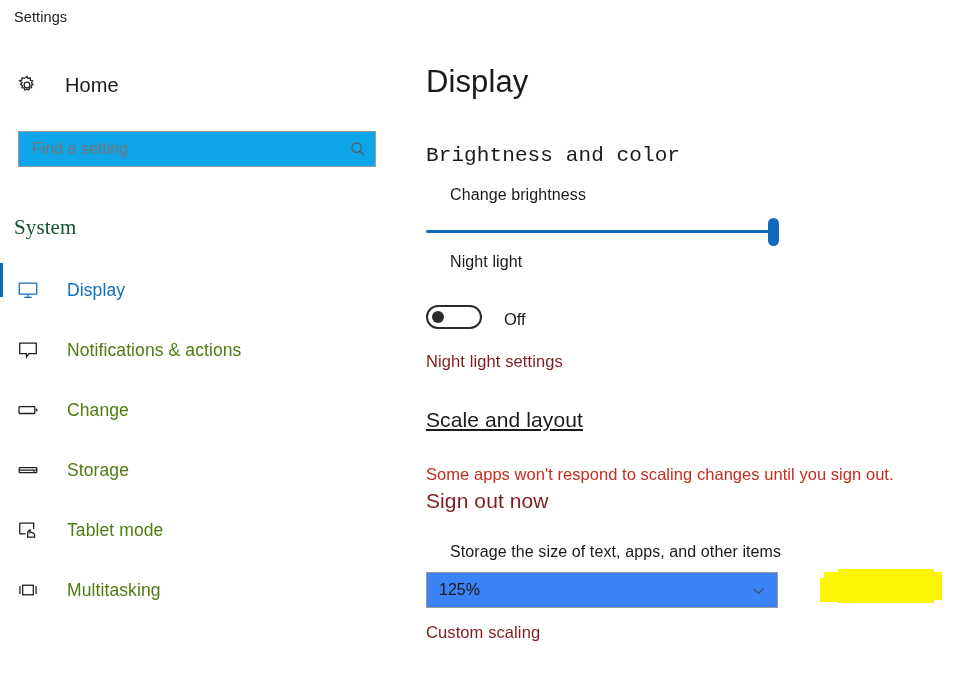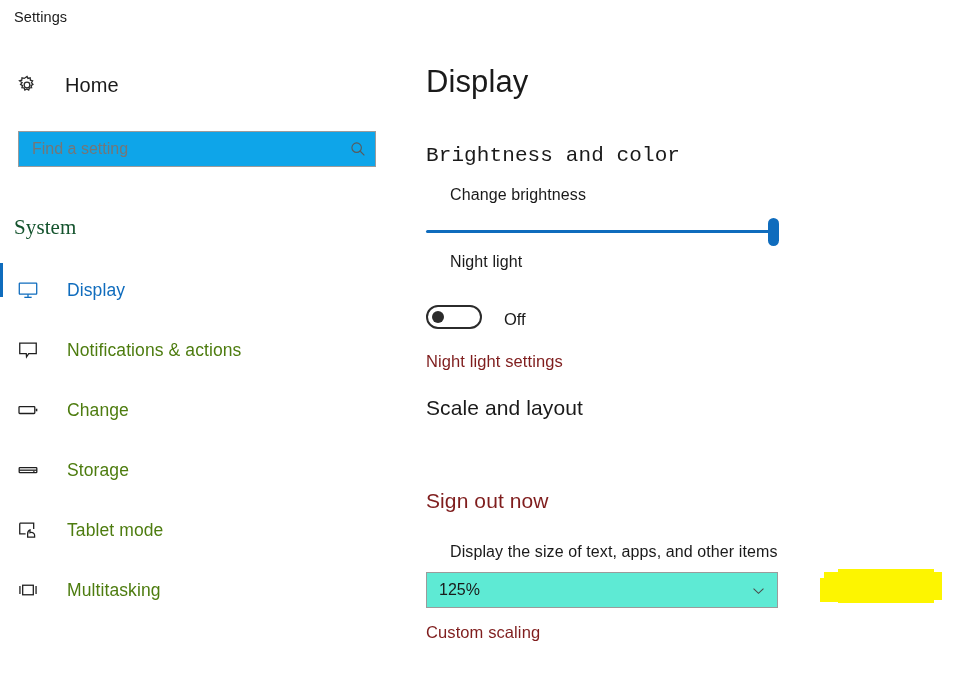--- a/index.html
+++ b/index.html
@@ -146,21 +146,21 @@
   }
   .section-head {
     position: absolute;
     left: 2px;
     font-size: 21px;
     color: #1a1a1a;
     font-weight: 400;
     letter-spacing: 0.1px;
   }
   #sec-brightness { top: 144px; font-family: Liberation Mono, monospace; }
-  #sec-scale { top: 396px; }
+  #sec-scale { top: 408px; text-decoration: underline; }
 
   .field-label {
     position: absolute;
     left: 2px;
     font-size: 16px;
     color: #1a1a1a;
     letter-spacing: 0.1px;
     margin-left: 24px;
   }
   #lbl-brightness { top: 186px; }
@@ -243,21 +243,21 @@
     white-space: nowrap;
     letter-spacing: 0.05px;
   }
 
   
   .dropdown {
     position: absolute;
     left: 2px; top: 572px;
     width: 352px; height: 36px;
     border: 1.6px solid #9b9b9b;
-    background: #5eead4;
+    background: #3b82f6;
     display: flex;
     align-items: center;
     cursor: pointer;
   }
   .dropdown-value {
     flex: 1;
     padding-left: 12px;
     font-size: 16px;
     color: #1a1a1a;
   }
@@ -411,24 +411,25 @@
       <div class="toggle">
         <div class="toggle-knob"></div>
       </div>
       <span class="toggle-state">Off</span>
     </div>
 
     <a class="link" id="link-nightlight">Night light settings</a>
 
     <div class="section-head" id="sec-scale">Scale and layout</div>
 
+    <div class="warning-text">Some apps won't respond to scaling changes until you sign out.</div>
 
     <a class="link" id="link-signout">Sign out now</a>
 
-    <div class="field-label" id="lbl-scalesize">Display the size of text, apps, and other items</div>
+    <div class="field-label" id="lbl-scalesize">Storage the size of text, apps, and other items</div>
 
     <div class="highlighter">
       <div class="hl-a"></div>
       <div class="hl-b"></div>
       <div class="hl-c"></div>
     </div>
 
     <div class="dropdown">
       <span class="dropdown-value">125%</span>
       <span class="dropdown-chevron">

